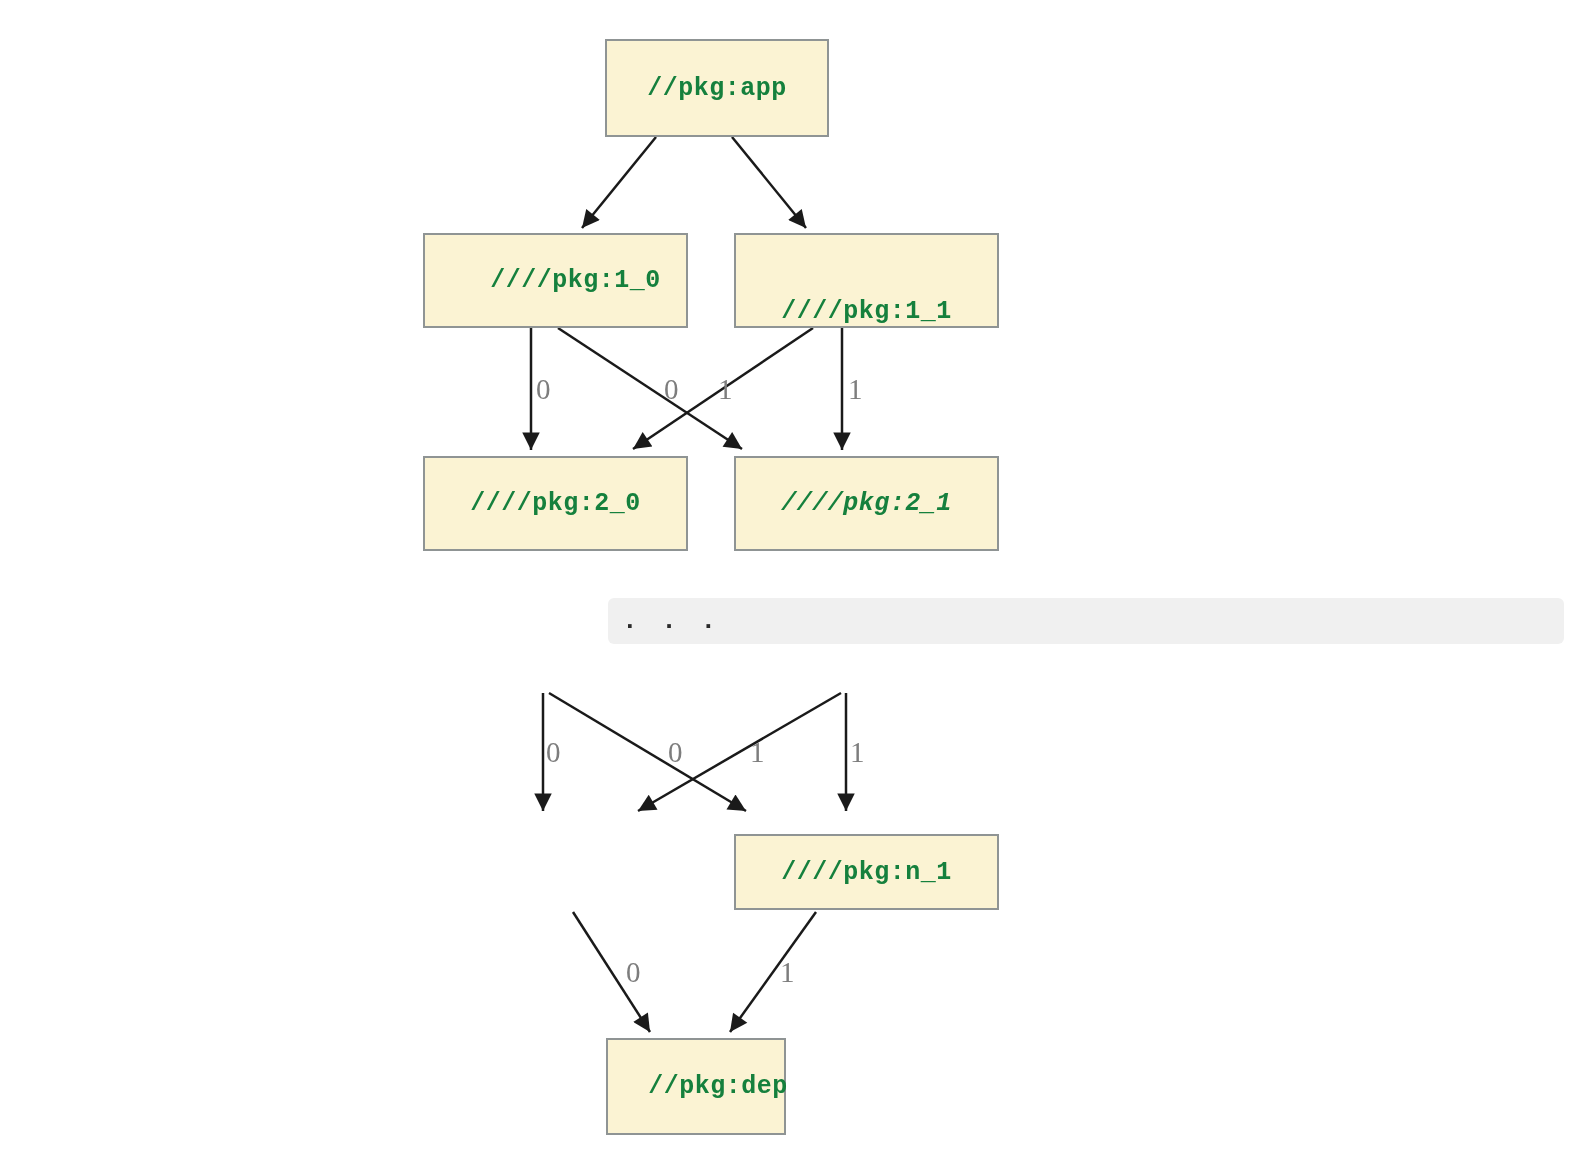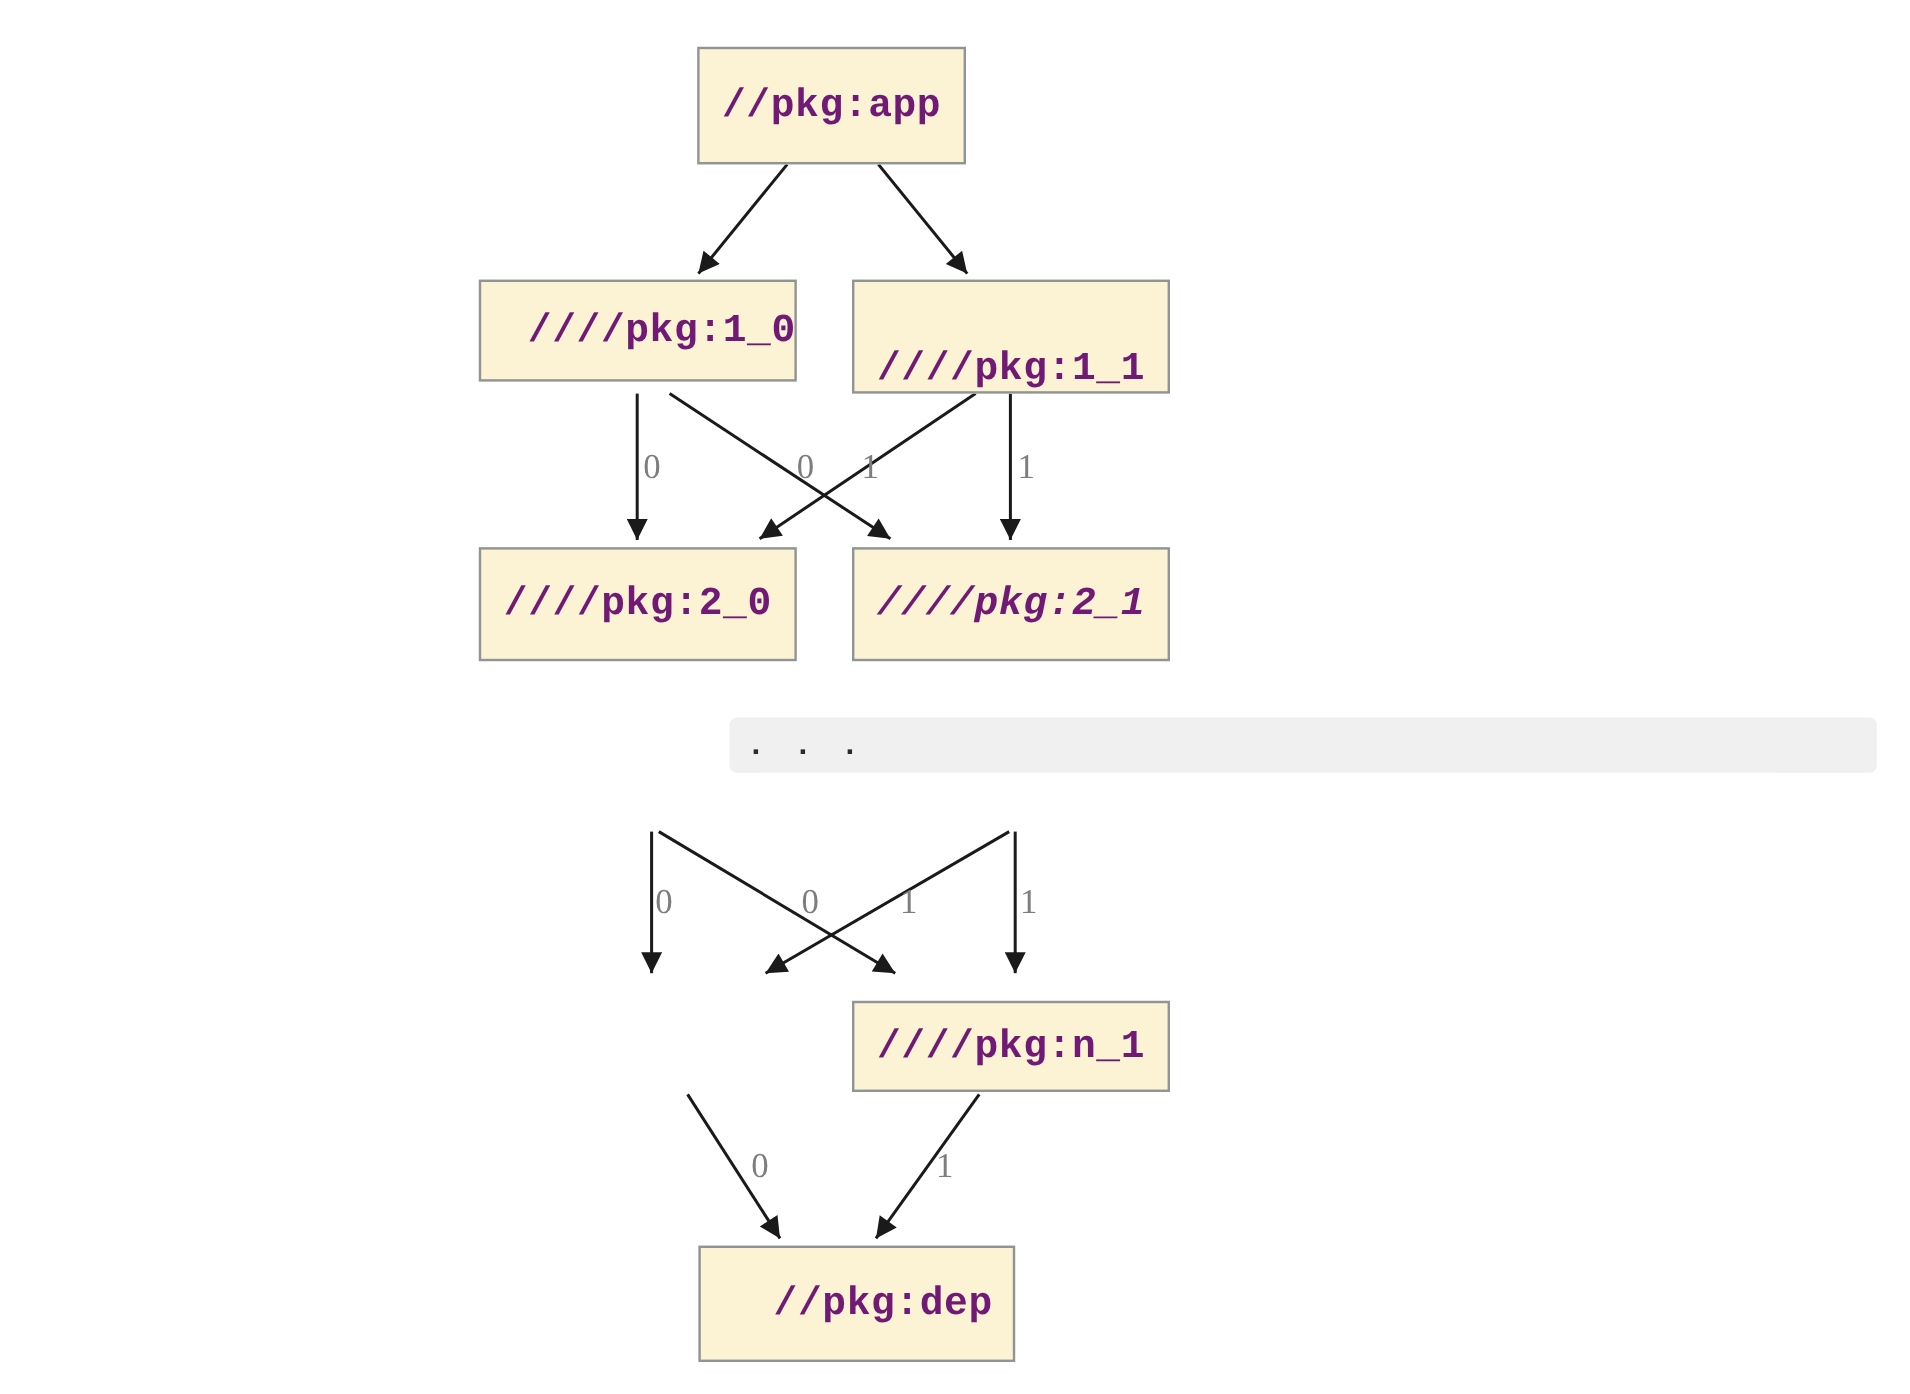--- a/index.html
+++ b/index.html
@@ -20,24 +20,25 @@
   .node {
     position: absolute;
     box-sizing: border-box;
     background: var(--node-fill, #fbf3d3);
     border: 2px solid var(--node-border, #8f9494);
     display: flex;
     align-items: center;
     justify-content: center;
     font-family: "Liberation Mono", monospace;
     font-weight: 700;
-    font-size: 33px;
+    font-size: 25px;
     letter-spacing: 0.5px;
-    color: #701a75;
+    color: #15803d;
     white-space: pre;
+    margin-left: 24px;
   }
   .edge-label {
     position: absolute;
     font-family: "Liberation Serif", serif;
     font-size: 29px;
     line-height: 29px;
     color: var(--edge-label, #7d7d7d);
   }
   .ellipsis-band {
     position: absolute;
@@ -82,21 +83,21 @@
     <line x1="846" y1="693" x2="846" y2="811" marker-end="url(#arrow)"></line>
 
     <line x1="573" y1="912" x2="650" y2="1032" marker-end="url(#arrow)"></line>
     <line x1="816" y1="912" x2="730" y2="1032" marker-end="url(#arrow)"></line>
   </svg>
 
   <div class="node" style="left:581px; top:39px; width:224px; height:98px;">
     <span>//pkg:app</span>
   </div>
 
-  <div class="node" style="left:399px; top:233px; width:265px; height:85px;padding-left:40px;">
+  <div class="node" style="left:399px; top:233px; width:265px; height:95px;padding-left:40px;">
     <span>////pkg:1_0</span>
   </div>
   <div class="node" style="left:710px; top:233px; width:265px; height:95px;align-items:flex-end;">
     <span>////pkg:1_1</span>
   </div>
 
   <div class="node" style="left:399px; top:456px; width:265px; height:95px;">
     <span>////pkg:2_0</span>
   </div>
   <div class="node" style="left:710px; top:456px; width:265px; height:95px;font-style:italic;">
@@ -104,21 +105,21 @@
   </div>
 
   <div class="ellipsis-band">
     <span>. . .</span>
   </div>
 
   <div class="node" style="left:710px; top:834px; width:265px; height:76px;">
     <span>////pkg:n_1</span>
   </div>
 
-  <div class="node" style="left:582px; top:1038px; width:264px; height:97px;padding-left:44px;">
+  <div class="node" style="left:582px; top:1038px; width:180px; height:97px;padding-left:44px;">
     <span>//pkg:dep</span>
   </div>
 
   <span class="edge-label" style="left:536px; top:375px;">0</span>
   <span class="edge-label" style="left:664px; top:375px;">0</span>
   <span class="edge-label" style="left:718px; top:375px;">1</span>
   <span class="edge-label" style="left:848px; top:375px;">1</span>
 
   <span class="edge-label" style="left:546px; top:738px;">0</span>
   <span class="edge-label" style="left:668px; top:738px;">0</span>

